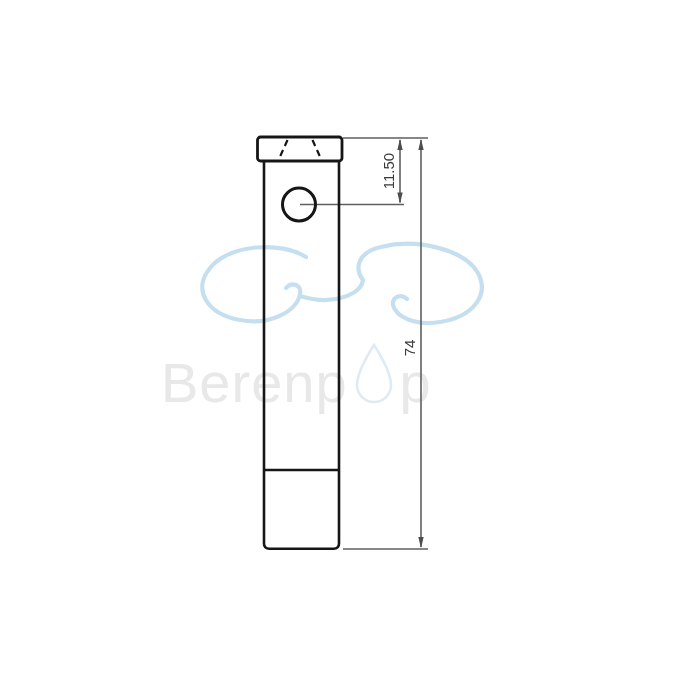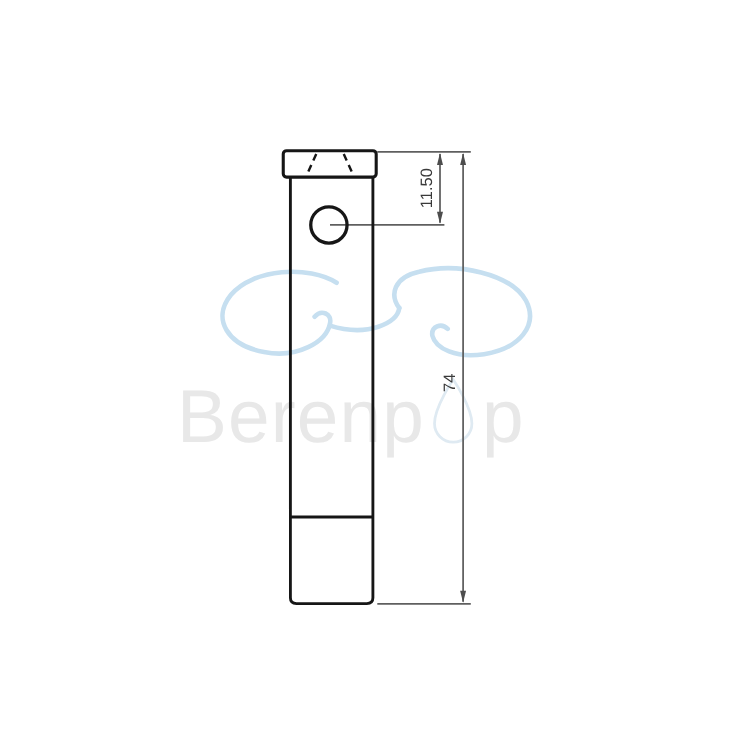--- a/index.html
+++ b/index.html
@@ -23,21 +23,21 @@
     height: 685px;
     pointer-events: none;
   }
   
   .wm-text-row {
     position: absolute;
     left: 161px;
     top: 338px;
     display: flex;
     align-items: baseline;
-    font-size: 68px;
+    font-size: 56px;
     line-height: 1;
     letter-spacing: 1px;
     color: #e8e8e8;
     user-select: none;
     white-space: nowrap;
   }
   .wm-droplet {
     display: inline-block;
     margin: 0 4px;
     vertical-align: baseline;

